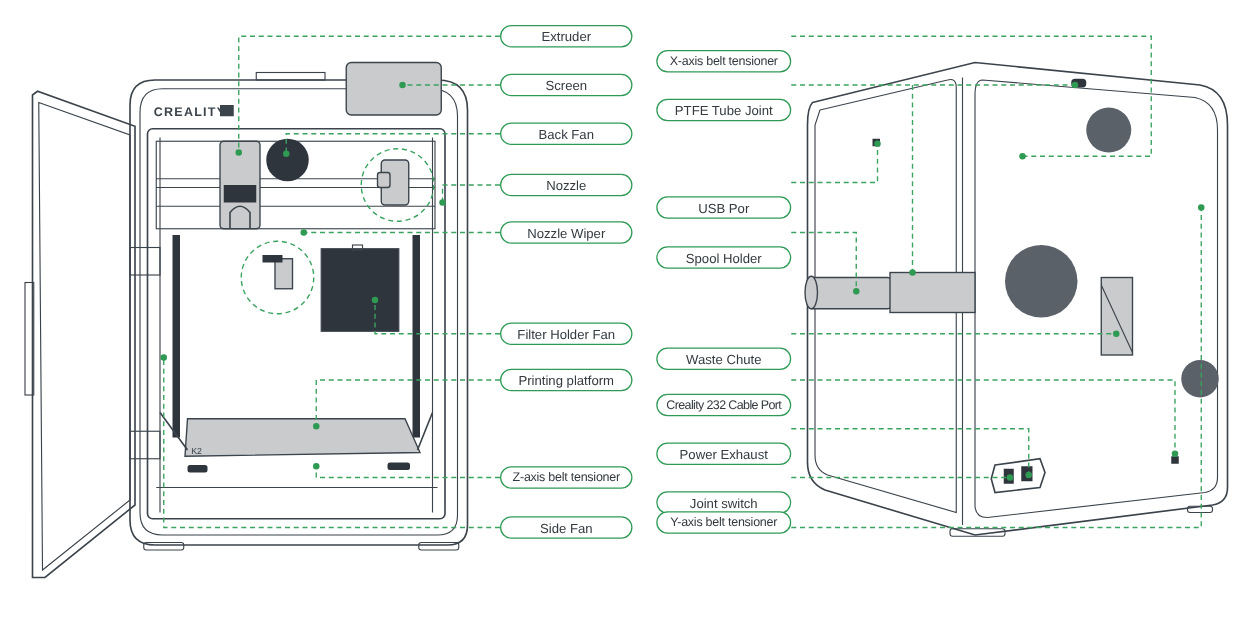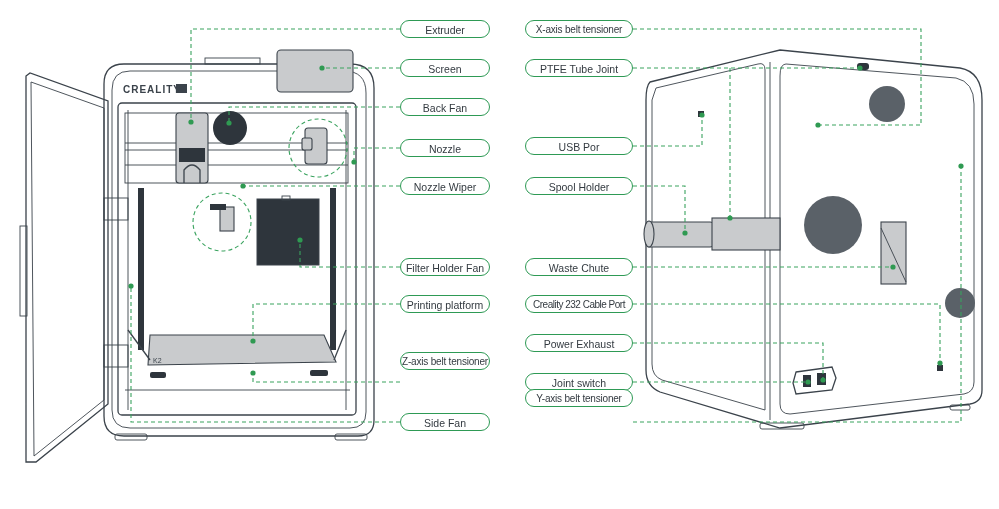--- a/index.html
+++ b/index.html
@@ -1,21 +1,21 @@
 <!DOCTYPE html>
 <html><head>
 <meta charset="utf-8">
 <style>
   html,body{margin:0;padding:0;background:#ffffff;}
   body{width:999px;height:509px;position:relative;overflow:hidden;font-family:"Liberation Sans","DejaVu Sans",sans-serif;}
   #diagram{position:absolute;left:0;top:0;width:999px;height:509px;}
   .pill{position:absolute;height:18px;border:1.3px solid #2e9a55;border-radius:10px;background:#fff;
         color:#333a40;font-size:10.5px;line-height:18px;text-align:center;white-space:nowrap;box-sizing:border-box;}
-  .pill.left{left:400px;width:90px;}
-  .pill.right{left:525px;width:108px;}
+  .pill.left{left:400px;width:106px;}
+  .pill.right{left:525px;width:108px;margin-top:20px;}
   .pill.tight{font-size:10px;letter-spacing:-0.2px;}
   .leader{fill:none;stroke:#3aa35f;stroke-width:1.1;stroke-dasharray:4 3;}
   .dot{fill:#2f9a52;}
   .ln{fill:none;stroke:#3b434b;stroke-width:1.3;}
   .lnt{fill:none;stroke:#3b434b;stroke-width:0.9;}
   .grayfill{fill:#c9cbcd;stroke:#3b434b;stroke-width:1.1;}
   .dark{fill:#2e353c;}
 </style>
 </head>
 <body>
@@ -171,21 +171,21 @@
   </g>
 </svg>
 
 <div class="pill left" style="top:20px">Extruder</div>
 <div class="pill left" style="top:59px">Screen</div>
 <div class="pill left" style="top:98px">Back Fan</div>
 <div class="pill left" style="top:139px">Nozzle</div>
 <div class="pill left" style="top:177px">Nozzle Wiper</div>
 <div class="pill left" style="top:258px">Filter Holder Fan</div>
 <div class="pill left" style="top:295px">Printing platform</div>
-<div class="pill left tight" style="top:352px">Z-axis belt tensioner</div>
+<div class="pill left tight" style="top:373px">Z-axis belt tensioner</div>
 <div class="pill left" style="top:413px">Side Fan</div>
 
 <div class="pill right tight" style="top:20px">X-axis belt tensioner</div>
 <div class="pill right" style="top:59px">PTFE Tube Joint</div>
 <div class="pill right" style="top:137px">USB Por</div>
 <div class="pill right" style="top:177px">Spool Holder</div>
 <div class="pill right" style="top:258px">Waste Chute</div>
 <div class="pill right tight" style="top:295px;letter-spacing:-0.5px">Creality 232 Cable Port</div>
 <div class="pill right" style="top:334px">Power Exhaust</div>
 <div class="pill right" style="top:373px">Joint switch</div>

